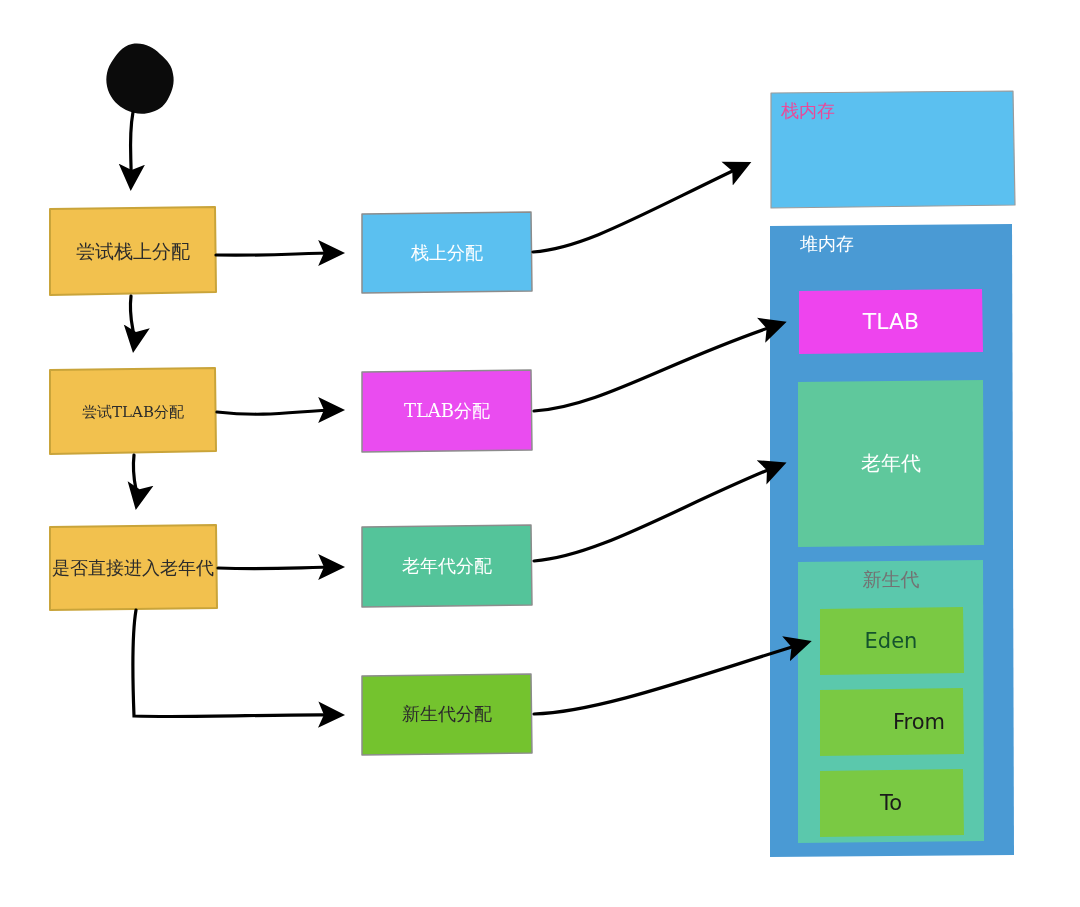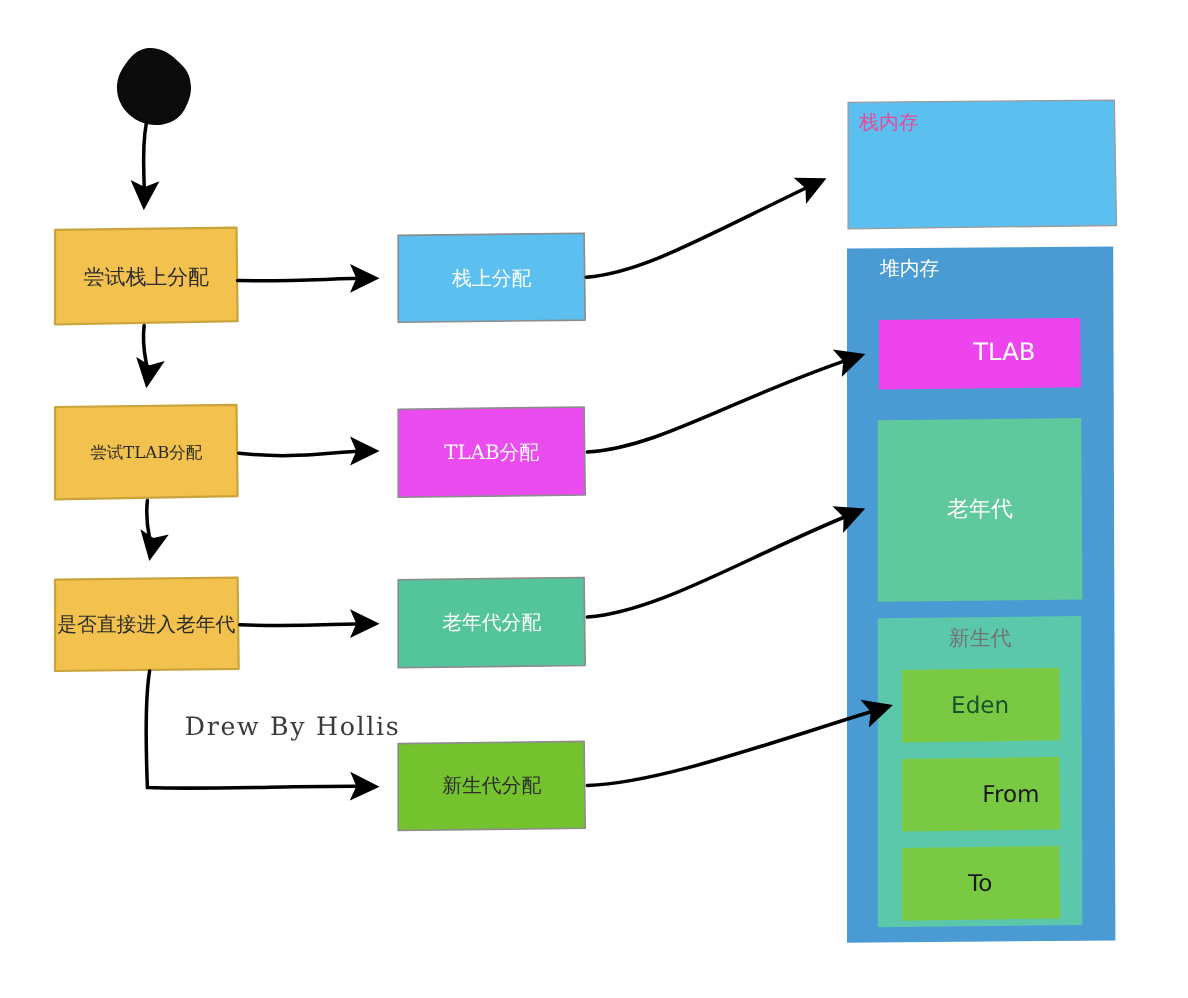--- a/index.html
+++ b/index.html
@@ -121,23 +121,22 @@
   <div class="lbl lbl-center cn-serif" style="left:133px; top:568px; font-size:18px; color:#2b2b2b;">是否直接进入老年代</div>
 
   <div class="lbl lbl-center cn-serif" style="left:447px; top:253px; font-size:18px; color:#ffffff;">栈上分配</div>
   <div class="lbl lbl-center cn-serif" style="left:447px; top:411px; font-size:18px; color:#ffffff;">TLAB分配</div>
   <div class="lbl lbl-center cn-serif" style="left:447px; top:566px; font-size:18px; color:#ffffff;">老年代分配</div>
   <div class="lbl lbl-center cn-serif" style="left:447px; top:714px; font-size:18px; color:#2b2b2b;">新生代分配</div>
 
   <div class="lbl" style="left:781px; top:99px; font-size:18px; color:#ec4899;">栈内存</div>
   <div class="lbl" style="left:780px; top:232px; font-size:18px; color:#ffffff;margin-left:20px;">堆内存</div>
 
-  <div class="lbl lbl-center" style="left:891px; top:321px; font-size:22px; color:#ffffff;margin-left:22px;">TLAB</div>
+  <div class="lbl lbl-center" style="left:891px; top:321px; font-size:22px; color:#ffffff;">TLAB</div>
   <div class="lbl lbl-center" style="left:891px; top:463px; font-size:20px; color:#ffffff;">老年代</div>
   <div class="lbl lbl-center" style="left:891px; top:580px; font-size:19px; color:#737373;">新生代</div>
 
   <div class="lbl lbl-center" style="left:891px; top:641px; font-size:21px; color:#14532d;">Eden</div>
   <div class="lbl lbl-center" style="left:891px; top:722px; font-size:21px; color:#1a1a1a;margin-left:28px;">From</div>
   <div class="lbl lbl-center" style="left:891px; top:803px; font-size:21px; color:#1a1a1a;">To</div>
 
-  <div class="lbl watermark" style="left:168px; top:648px;">Drew By Hollis</div>
 
 </div>
 
 </body></html>

